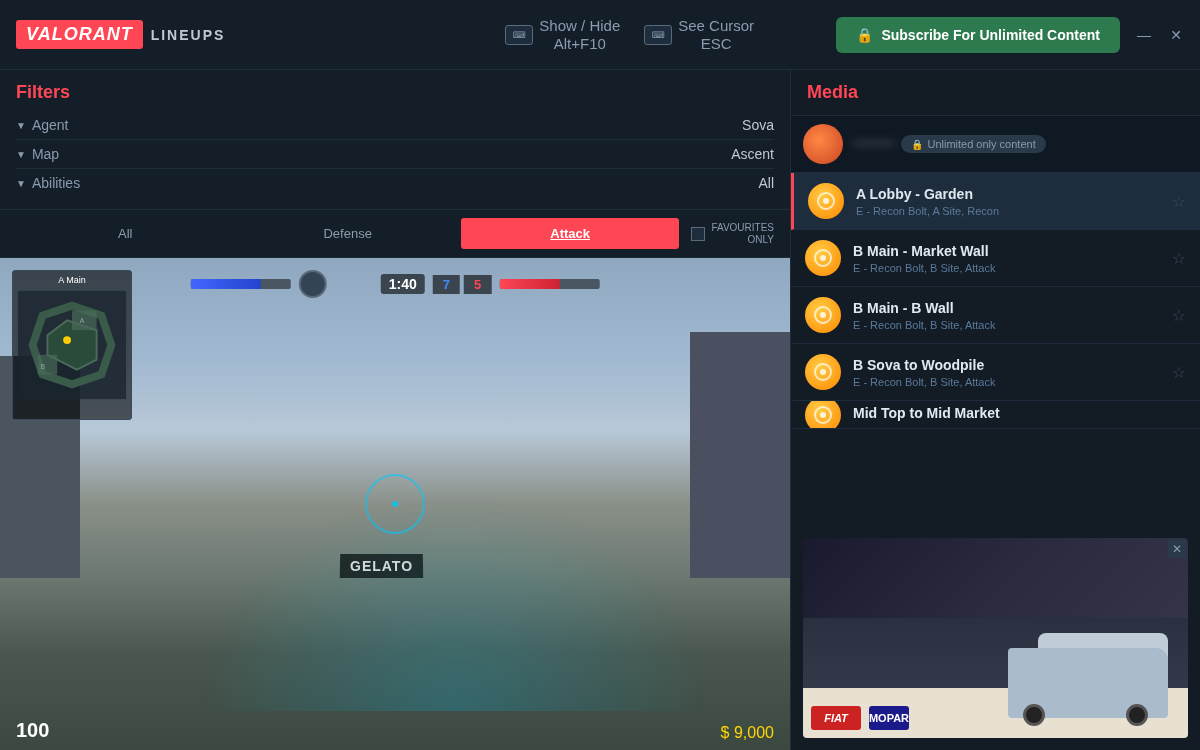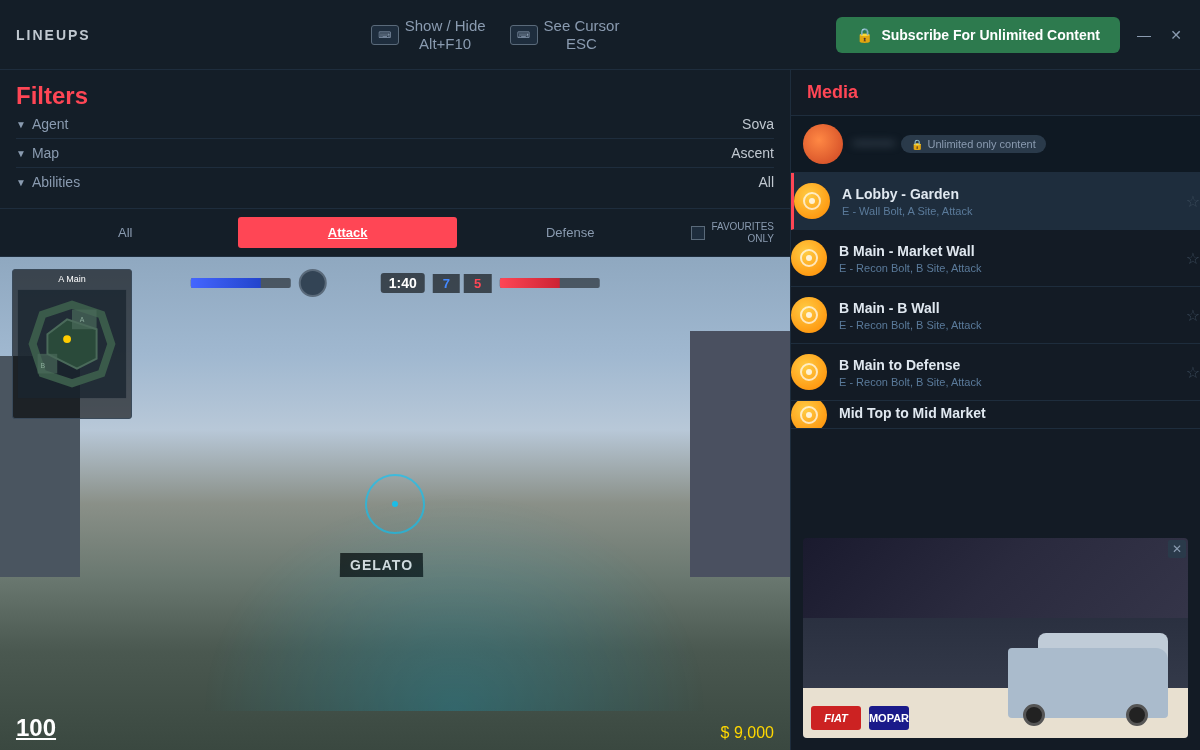--- a/index.html
+++ b/index.html
@@ -147,22 +147,23 @@
 
     
     #filters-section {
       padding: 12px 16px;
       background: #141e28;
       border-bottom: 1px solid #1e2d3d;
     }
 
     #filters-title {
       color: #ff4655;
-      font-size: 24px;
+      font-size: 18px;
       font-weight: 700;
+      margin-bottom: 8px;
     }
 
     .filter-row {
       display: flex;
       align-items: center;
       justify-content: space-between;
       padding: 6px 0;
       border-bottom: 1px solid #1e2d3d;
     }
 
@@ -359,24 +360,23 @@
       bottom: 8px;
       left: 0;
       right: 0;
       display: flex;
       justify-content: space-between;
       align-items: flex-end;
       padding: 0 16px;
     }
 
     #health-number {
-      font-size: 24px;
+      font-size: 20px;
       font-weight: bold;
       color: #fff;
-      text-decoration: underline;
     }
 
     #credits-display {
       color: #ffd700;
       font-size: 16px;
     }
 
     
     #right-panel {
       width: 410px;
@@ -449,21 +449,21 @@
 
     
     #lineup-list {
       flex: 1;
       overflow-y: auto;
     }
 
     .lineup-item {
       display: flex;
       align-items: center;
-      padding: 10px 0;
+      padding: 10px 14px;
       border-bottom: 1px solid #1e2d3d;
       cursor: pointer;
       transition: background 0.15s;
     }
     .lineup-item.selected { background: #1e2d3d; border-left: 3px solid #ff4655; }
 
     .lineup-icon {
       width: 36px;
       height: 36px;
       border-radius: 50%;
@@ -736,20 +736,21 @@
       height: 6px;
       background: rgba(0,200,255,0.8);
       border-radius: 50%;
     }
   </style>
 </head>
 <body>
 
 <div id="title-bar">
   <div id="logo-container">
+    <div id="valorant-logo">VALORANT</div>
     <div id="lineups-text">LINEUPS</div>
   </div>
 
   <div id="keyboard-shortcuts">
     <div class="shortcut-item">
       <div class="kb-icon">⌨</div>
       <div class="shortcut-label">
         <div>Show / Hide</div>
         <div>Alt+F10</div>
       </div>
@@ -801,22 +802,22 @@
         <div class="filter-label">
           <span class="filter-arrow">▼</span>
           <span>Abilities</span>
         </div>
         <div class="filter-value">All</div>
       </div>
     </div>
 
     <div id="tabs-row">
       <button class="tab-btn">All</button>
+      <button class="tab-btn">Defense</button>
       <button class="tab-btn active">Attack</button>
-      <button class="tab-btn">Defense</button>
       <div id="favourites-only">
         <div class="fav-checkbox"></div>
         <div class="fav-label" style="white-space: pre-line;">FAVOURITES
 ONLY</div>
       </div>
     </div>
 
     <div id="game-view">
       <div id="game-bg"></div>
 
@@ -892,21 +893,21 @@
       </div>
     </div>
 
     <div id="lineup-list">
     <div class="lineup-item selected">
         <div class="lineup-icon">
           <div class="lineup-icon-inner"></div>
         </div>
         <div class="lineup-details">
           <div class="lineup-name">A Lobby - Garden</div>
-          <div class="lineup-sub">E - Wall Bolt, A Site, Attack</div>
+          <div class="lineup-sub">E - Recon Bolt, A Site, Recon</div>
         </div>
         <div class="lineup-star">☆</div>
       </div>
         <div class="lineup-item">
         <div class="lineup-icon">
           <div class="lineup-icon-inner"></div>
         </div>
         <div class="lineup-details">
           <div class="lineup-name">B Main - Market Wall</div>
           <div class="lineup-sub">E - Recon Bolt, B Site, Attack</div>
@@ -921,21 +922,21 @@
           <div class="lineup-name">B Main - B Wall</div>
           <div class="lineup-sub">E - Recon Bolt, B Site, Attack</div>
         </div>
         <div class="lineup-star">☆</div>
       </div>
         <div class="lineup-item">
         <div class="lineup-icon">
           <div class="lineup-icon-inner"></div>
         </div>
         <div class="lineup-details">
-          <div class="lineup-name">B Main to Defense</div>
+          <div class="lineup-name">B Sova to Woodpile</div>
           <div class="lineup-sub">E - Recon Bolt, B Site, Attack</div>
         </div>
         <div class="lineup-star">☆</div>
       </div>
         <div class="lineup-item" style="max-height: 28px; overflow: hidden;">
         <div class="lineup-icon">
           <div class="lineup-icon-inner"></div>
         </div>
         <div class="lineup-details">
           <div class="lineup-name">Mid Top to Mid Market</div>

